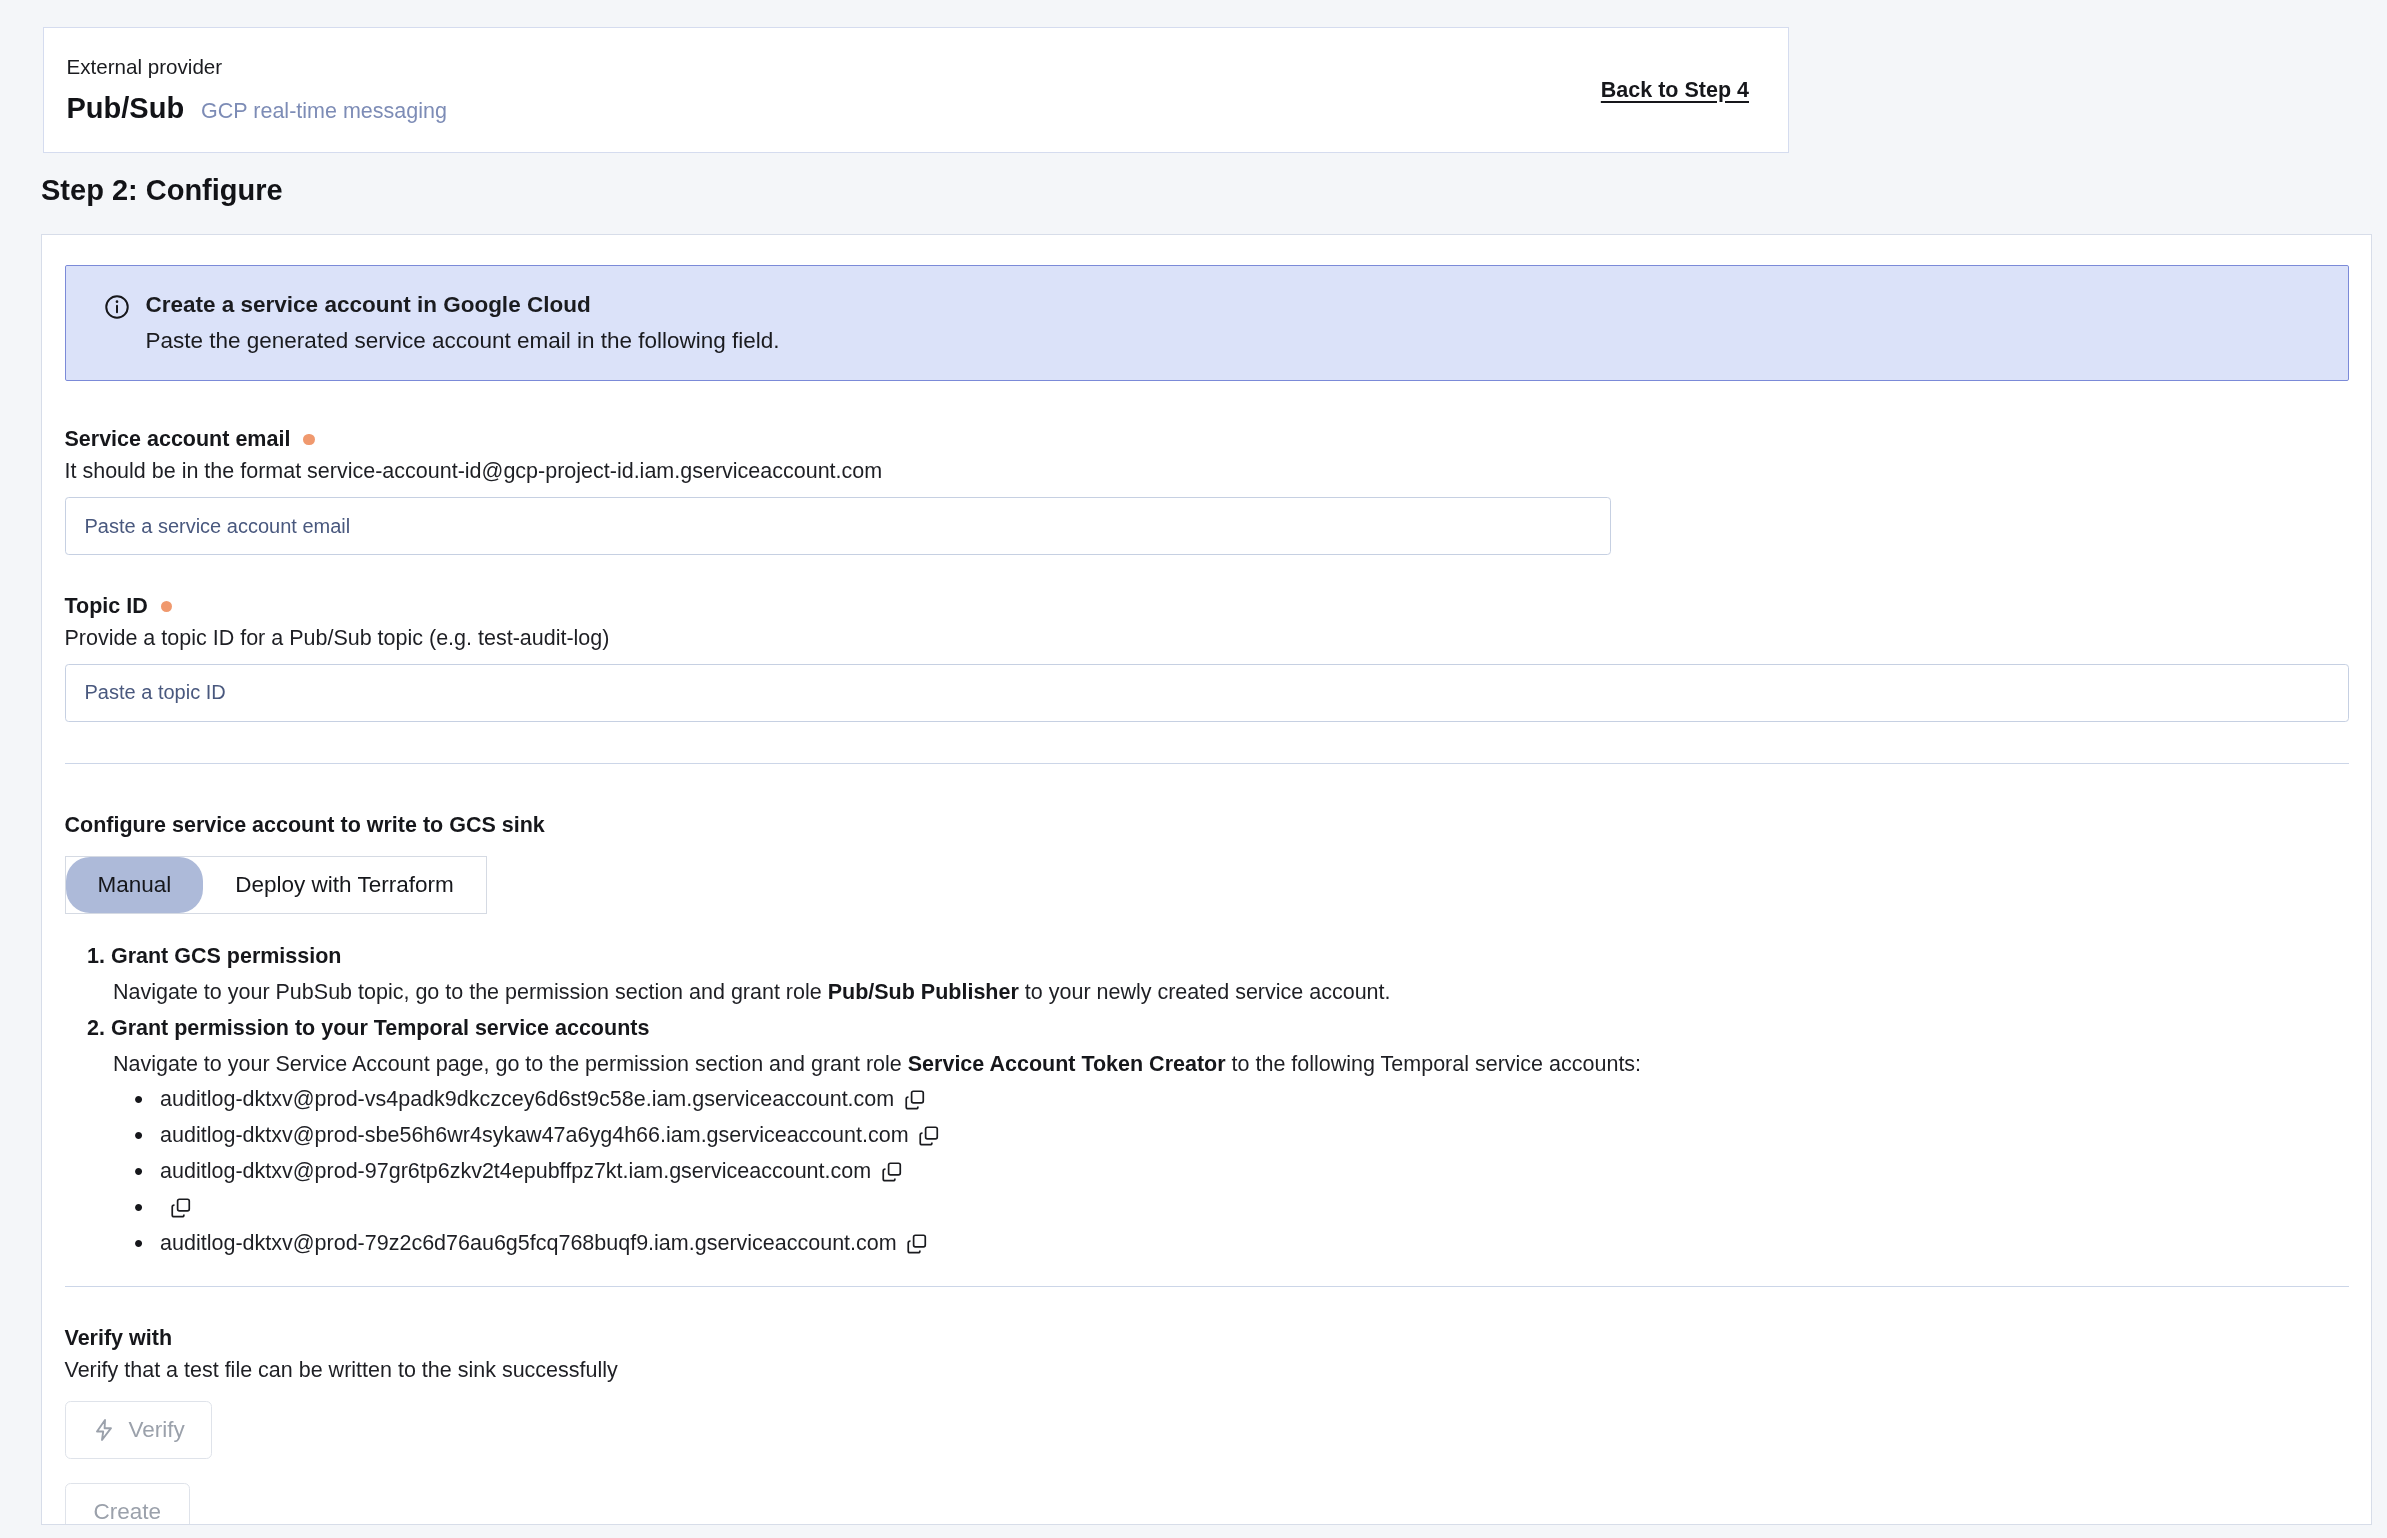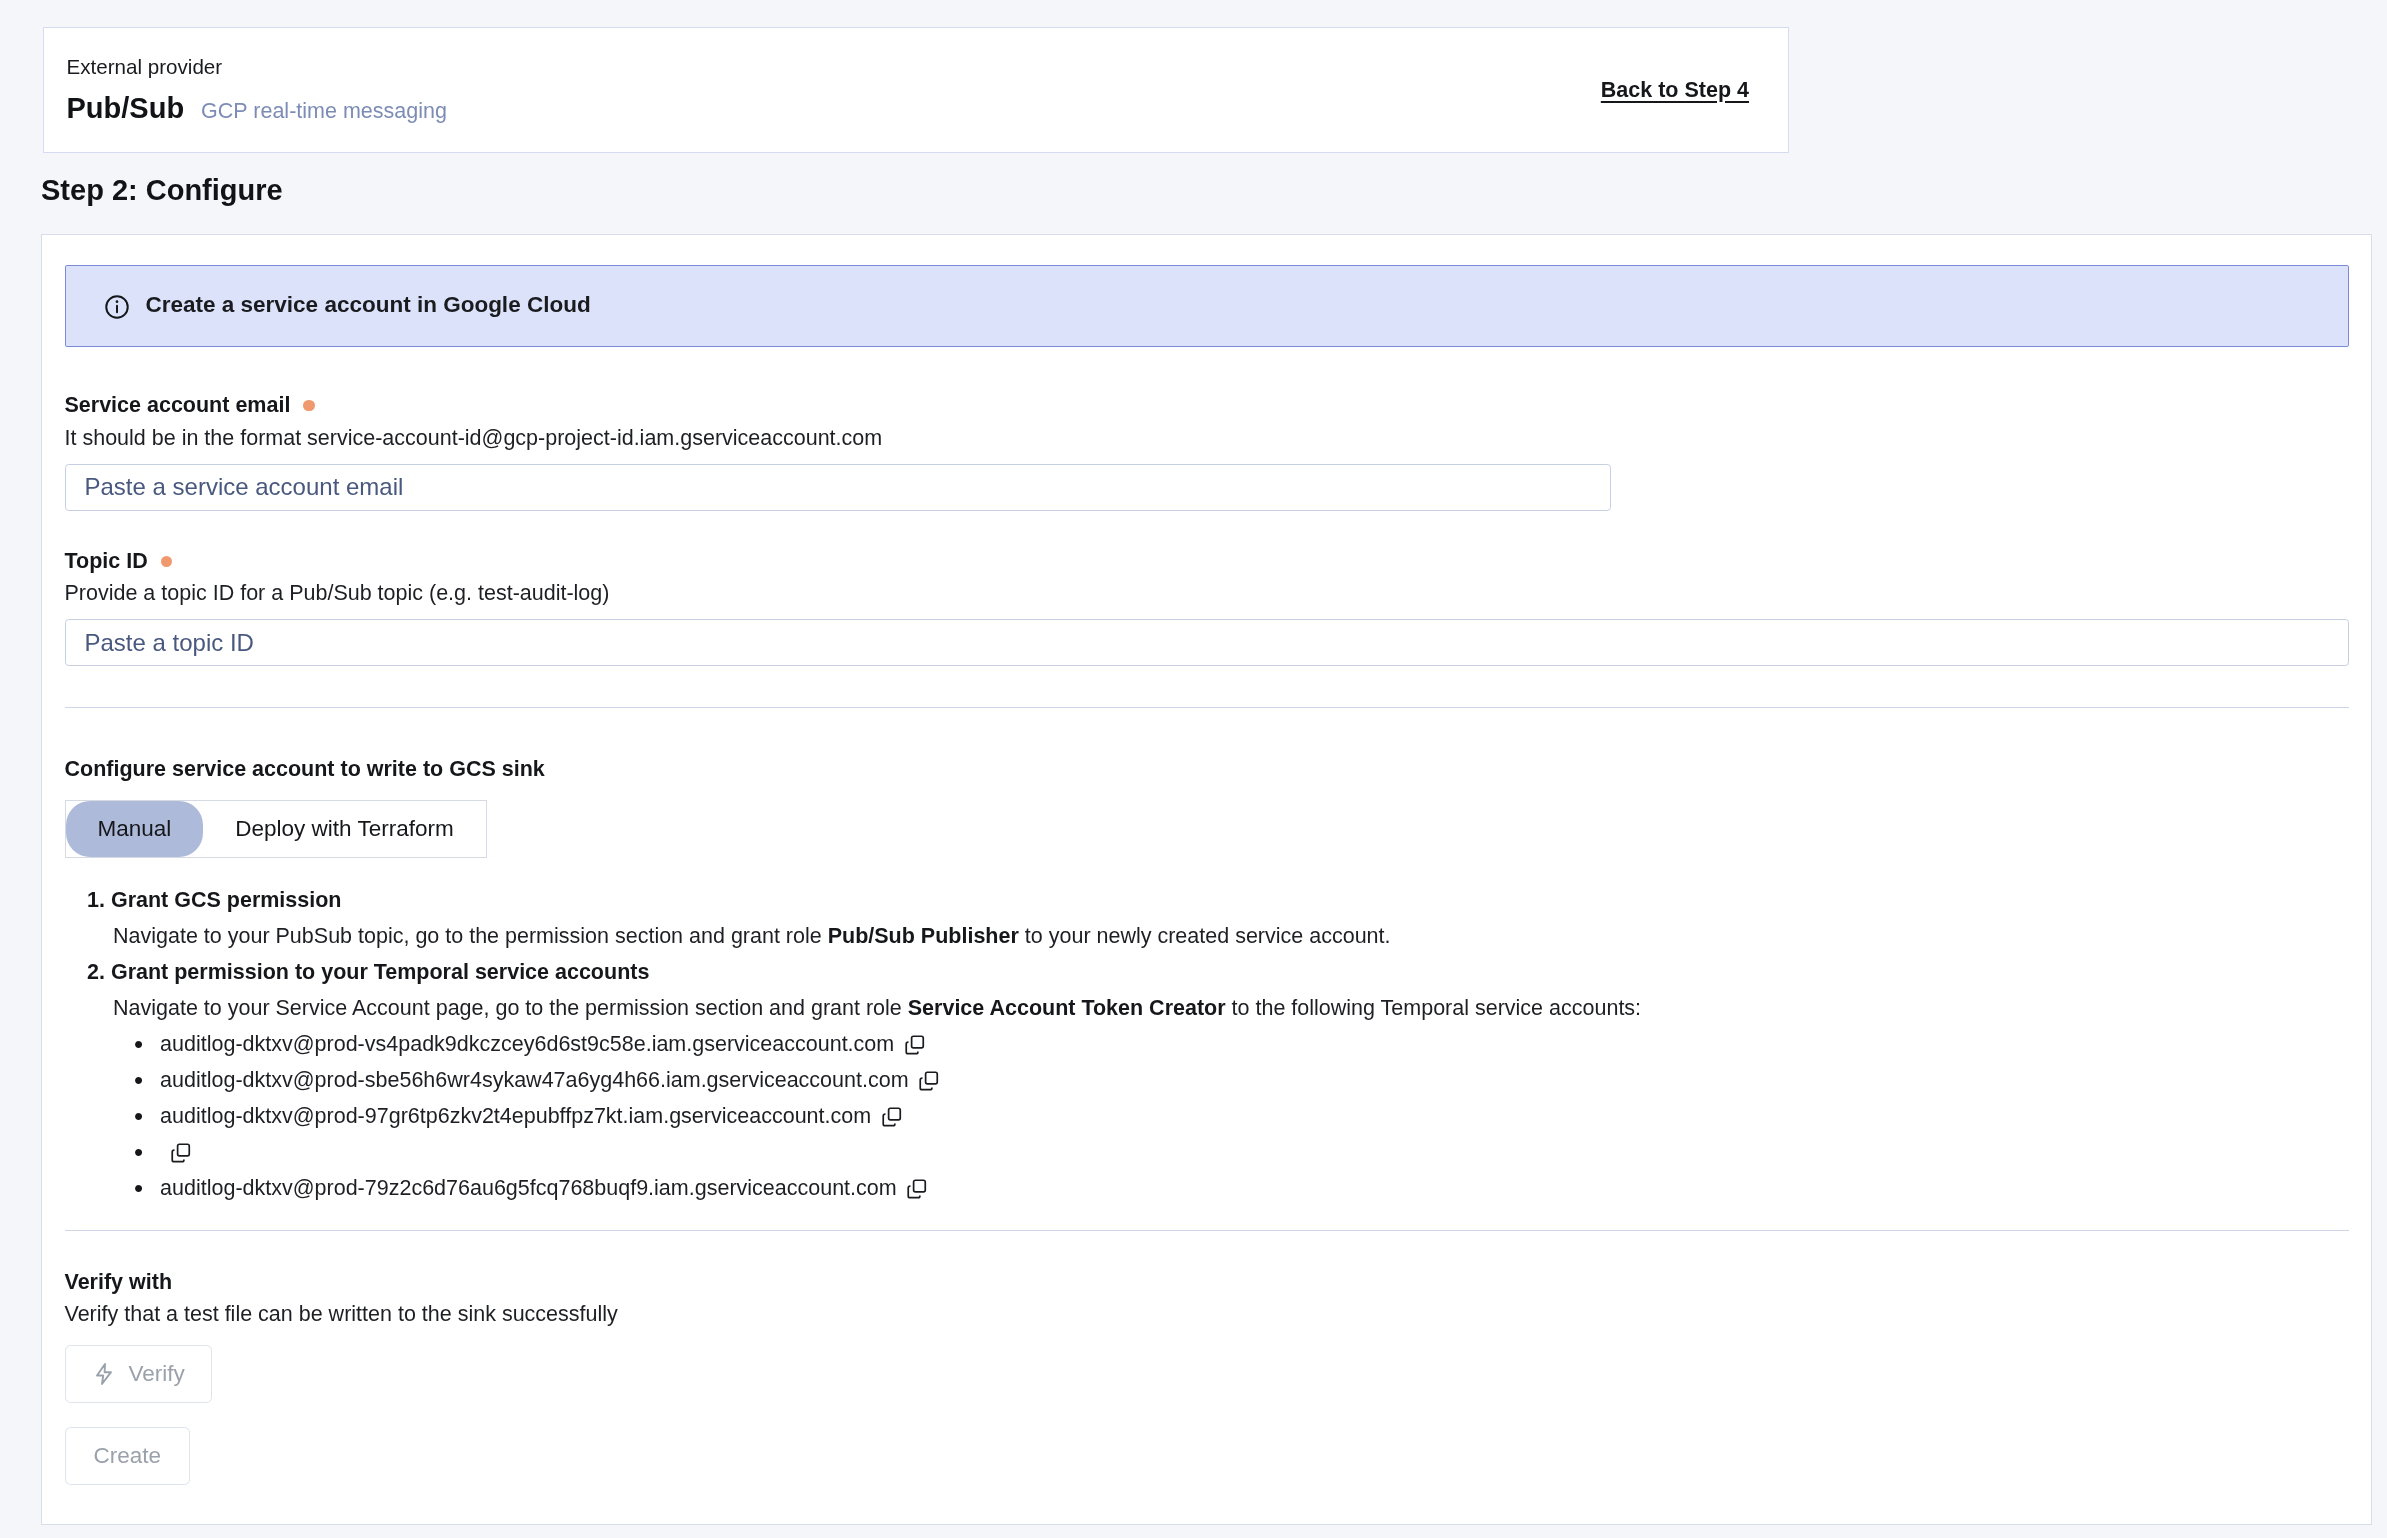--- a/index.html
+++ b/index.html
@@ -62,25 +62,25 @@
 
   
   .field { margin-top: 45px; }
   .field.second { margin-top: 37px; }
   .field-label-row { display: flex; align-items: center; gap: 13px; height: 28px; }
   .field-label { font-size: 21.5px; font-weight: 700; color: #16171b; }
   .req-dot { width: 11.2px; height: 11.2px; border-radius: 50%; background: #f0996e; display: inline-block; }
   .field-helper { margin-top: 3.7px; font-size: 21.5px; color: #1e1f24; line-height: 28px; }
   .text-input {
     display: block; margin-top: 12px;
-    height: 47px;
+    height: 58px;
     border: 0.9px solid #c6d0e2; border-radius: 3.7px;
     background: #ffffff;
     font-family: "Liberation Sans", "DejaVu Sans", sans-serif;
-    font-size: 24px; color: #16171b;
+    font-size: 20px; color: #16171b;
     padding: 0 19px; outline: none;
   }
   .text-input::placeholder { color: #49587e; opacity: 1; }
   .input-short { width: 1546px; }
   .input-full  { width: 100%; }
 
   .divider { border: none; border-top: 0.9px solid #ccd6e8; margin-top: 41px; }
   .divider.second { margin-top: 24px; }
 
   .section-heading { margin-top: 47px; font-size: 21.5px; font-weight: 700; color: #16171b; line-height: 28px; }
@@ -147,20 +147,21 @@
     <div class="info-banner">
       <span class="info-icon-wrap">
         <svg width="28" height="28" viewBox="0 0 24 24" fill="none" stroke="#16171b" stroke-width="1.7">
           <circle cx="12" cy="12" r="9.2"></circle>
           <line x1="12" y1="11" x2="12" y2="16.6" stroke-linecap="round"></line>
           <circle cx="12" cy="7.4" r="1.15" fill="#16171b" stroke="none"></circle>
         </svg>
       </span>
       <div>
         <div class="banner-title">Create a service account in Google Cloud</div>
+        <div class="banner-body">Paste the generated service account email in the following field.</div>
       </div>
     </div>
 
     
     <div class="field">
       <div class="field-label-row">
         <span class="field-label">Service account email</span>
         <span class="req-dot"></span>
       </div>
       <div class="field-helper">It should be in the format service-account-id@gcp-project-id.iam.gserviceaccount.com</div>

